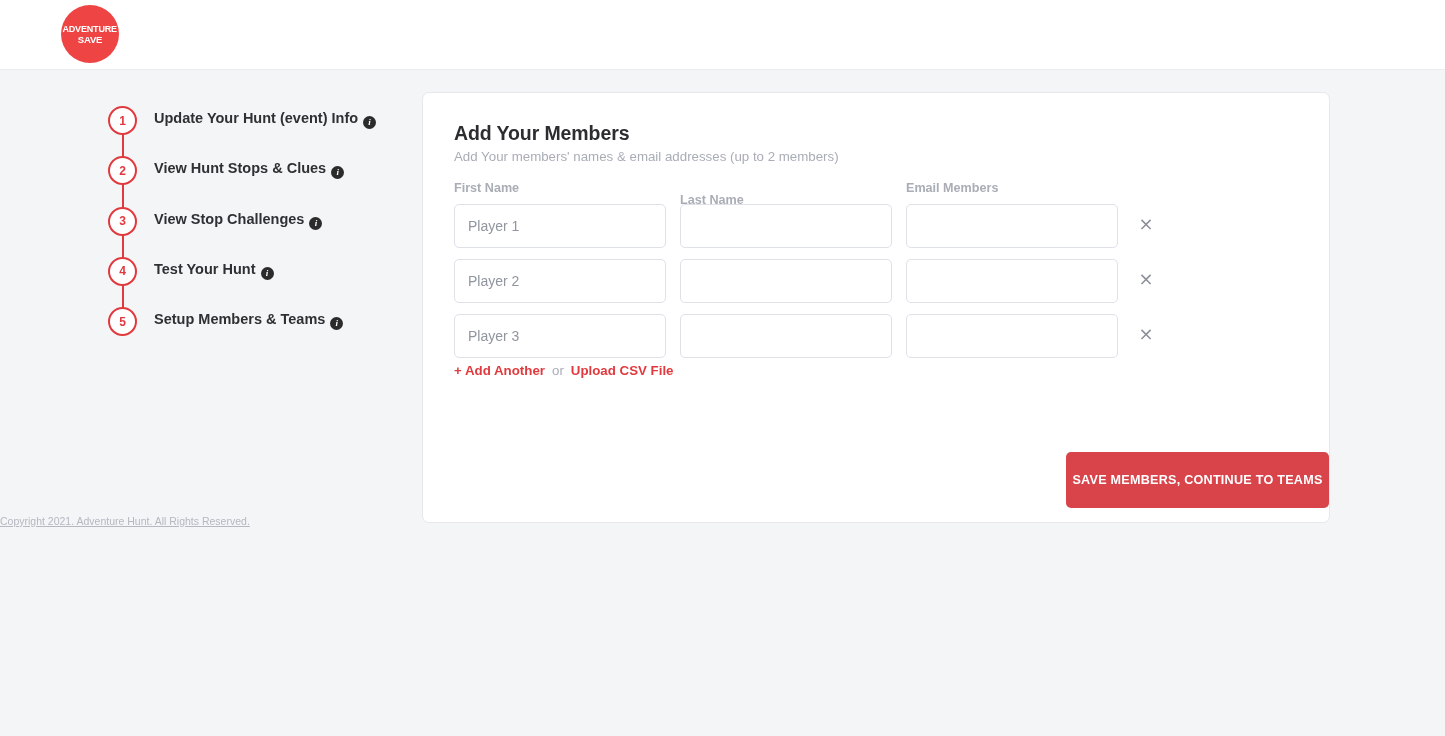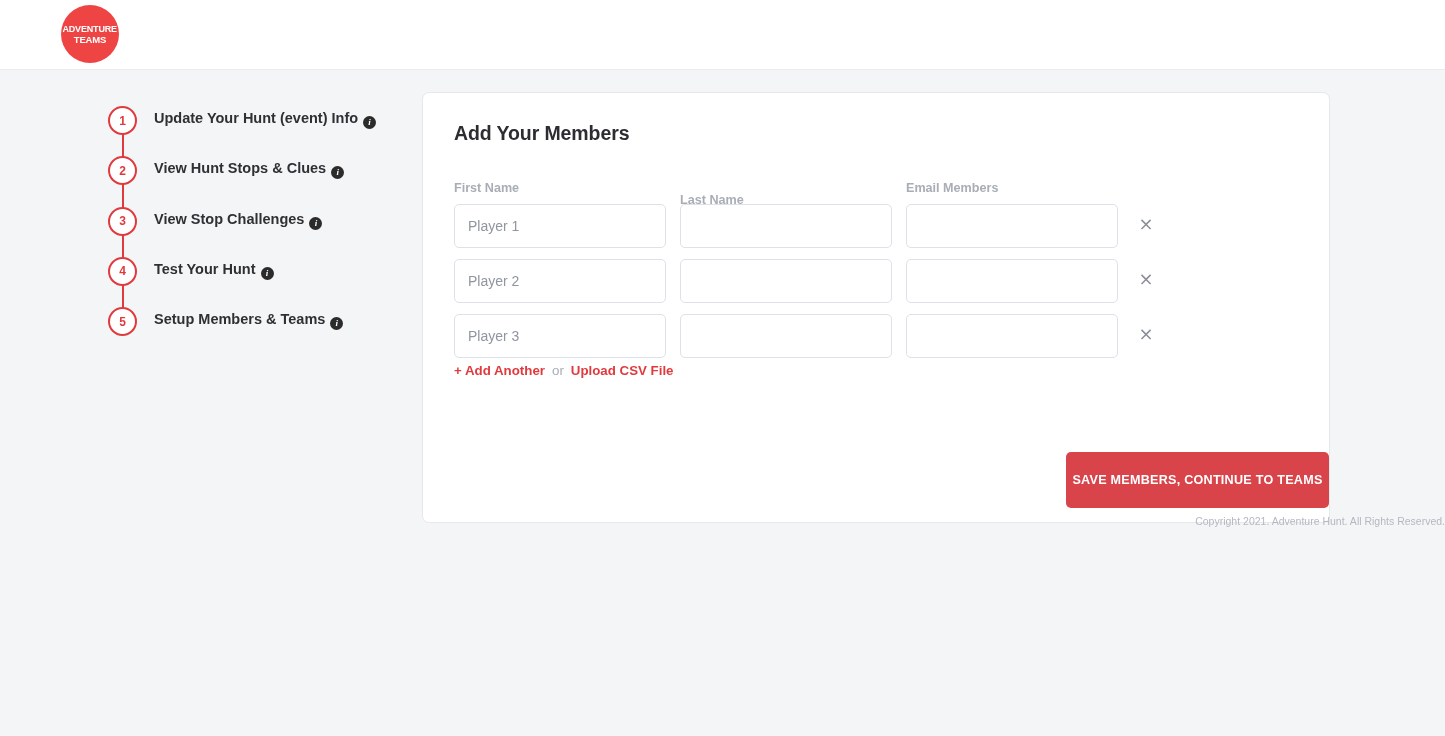--- a/index.html
+++ b/index.html
@@ -126,30 +126,30 @@
     position: absolute; left: 1066px; top: 382px;
     width: 263px; height: 56px;
     background: #d9434a; border: none; border-radius: 5px;
     color: #ffffff; font-size: 12.6px; font-weight: bold;
     letter-spacing: 0.25px; cursor: pointer;
     font-family: "Liberation Sans", sans-serif;
   }
 
   .footer {
     position: absolute; left: 0; top: 445px; width: 1445px;
-    text-align: right; font-size: 10.5px; color: #b4b8c0;
+    text-align: left; font-size: 10.5px; color: #b4b8c0; text-decoration: underline;
   }
 </style>
 </head>
 <body>
 
 <div class="topbar">
   <div class="logo">
     <span class="logo-l1">ADVENTURE</span>
-    <span class="logo-l2">TEAMS</span>
+    <span class="logo-l2">SAVE</span>
   </div>
 </div>
 
 <div class="page">
 
   <div class="steps">
 
     <div class="step">
       <div class="step-line"></div>
       <div class="step-circle">1</div>
@@ -176,20 +176,21 @@
 
     <div class="step">
       <div class="step-circle">5</div>
       <div class="step-label"><span>Setup Members &amp; Teams</span><span class="info-icon">i</span></div>
     </div>
 
   </div>
 
   <div class="card">
     <div class="card-title">Add Your Members</div>
+    <div class="card-sub">Add Your members' names &amp; email addresses (up to 2 members)</div>
 
     <div class="col-head ch-first">First Name</div>
     <div class="col-head ch-last">Last Name</div>
     <div class="col-head ch-email">Email Members</div>
 
     <div class="row" style="top:111px;">
       <input class="field f-first" placeholder="Player 1" style="">
       <input class="field f-last" placeholder="" style="">
       <input class="field f-email" placeholder="" style="">
       <div class="remove-x">×</div>

